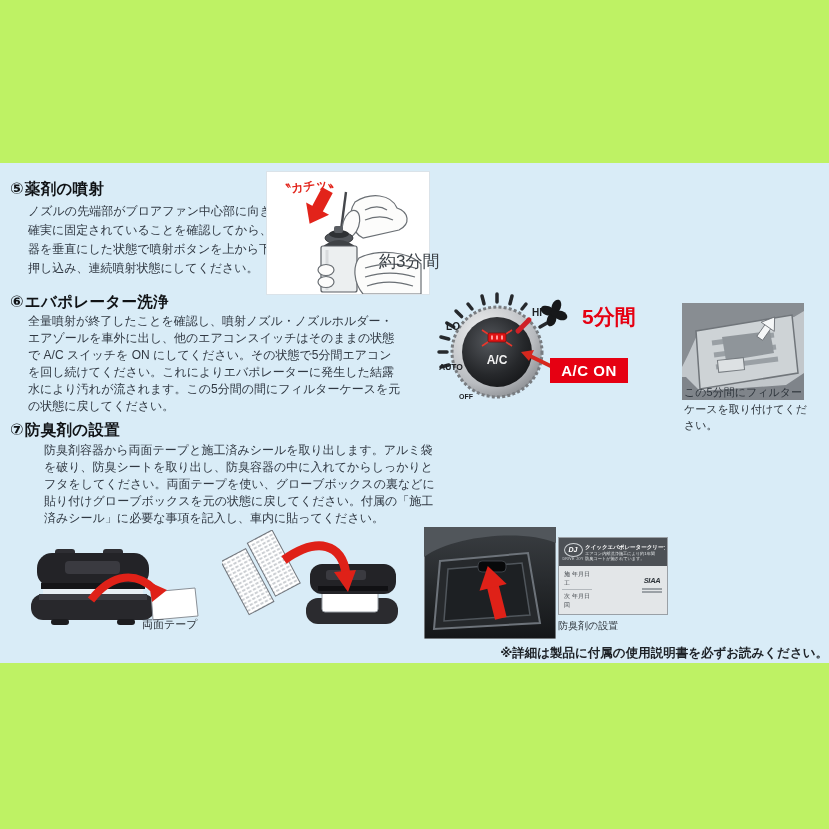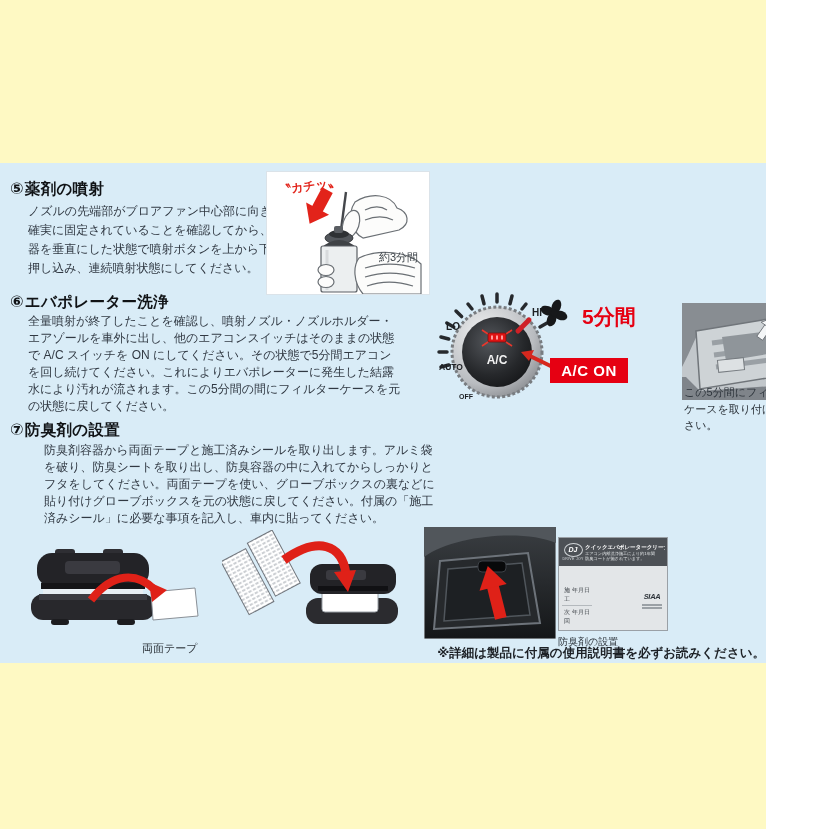--- a/index.html
+++ b/index.html
@@ -1,43 +1,43 @@
 <!DOCTYPE html>
 <html><head>
 <meta charset="utf-8">
 <style>
   html,body{margin:0;padding:0;}
   body{font-family:"Liberation Sans","DejaVu Sans",sans-serif;background:#fff;}
-  .page{position:relative;width:766px;height:829px;background:#fef9c3;overflow:hidden;}
+  .page{position:relative;width:829px;height:829px;background:#bef264;overflow:hidden;}
   .band{position:absolute;left:0;top:163px;width:829px;height:500px;background:#d9ecf7;}
   .hdr{position:absolute;font-weight:bold;font-size:15.5px;color:#101316;letter-spacing:.3px;white-space:nowrap;}
   .hdr .num{font-size:16px;margin-right:1px;}
   .body-text{position:absolute;font-size:12px;color:#313943;text-align:left;}
   .lh5{line-height:19px;}
   .lh6{line-height:17px;}
   .spray-box{position:absolute;left:266px;top:171px;width:162px;height:122px;background:#ffffff;border:1px solid #dbe3e9;}
   .sound-label{position:absolute;left:12px;top:6px;color:#e2231a;font-weight:bold;font-size:12px;transform:rotate(-8deg);white-space:nowrap;}
-  .spray-duration{position:absolute;left:112px;top:78px;font-size:11px;color:#3a4046;white-space:nowrap;}
+  .spray-duration{position:absolute;left:112px;top:78px;font-size:17px;color:#3a4046;white-space:nowrap;}
   .dial-wrap{position:absolute;left:435px;top:292px;width:235px;height:122px;}
   .five-min{position:absolute;left:147px;top:11px;color:#e60012;font-weight:bold;font-size:21px;white-space:nowrap;}
   .ac-on{position:absolute;left:115px;top:66px;width:78px;height:25px;background:#e60012;color:#ffffff;font-weight:bold;font-size:15px;text-align:center;line-height:25px;letter-spacing:.5px;}
   .filter-photo{position:absolute;left:682px;top:303px;width:122px;height:97px;}
   .filter-caption{position:absolute;left:684px;top:384px;width:128px;font-size:11px;line-height:16.5px;color:#2e353c;}
   .grp-svg{position:absolute;}
-  .tape-label{position:absolute;left:142px;top:641px;font-size:11px;color:#2e353c;white-space:nowrap;}
+  .tape-label{position:absolute;left:142px;top:617px;font-size:11px;color:#2e353c;white-space:nowrap;}
   .seal{position:absolute;left:558px;top:537px;width:112px;}
   .seal-card{width:110px;border:1px solid #9aa0a6;background:#e3e6e8;box-sizing:border-box;}
   .seal-head{display:flex;align-items:center;background:#4d5156;padding:2px 2px;height:24px;}
   .seal-logo{width:24px;text-align:center;color:#f2f2f2;}
   .seal-logo-circle{width:17px;height:12px;margin:0 auto;border:1px solid #cfd3d6;border-radius:50%;font-size:7px;font-weight:bold;font-style:italic;line-height:12px;color:#fff;}
   .seal-logo-sub{font-size:3.5px;letter-spacing:.3px;color:#d8dbde;}
   .seal-head-text{flex:1;overflow:hidden;}
   .seal-title{font-size:5.5px;font-weight:bold;color:#ffffff;white-space:nowrap;}
   .seal-sub{font-size:4.2px;color:#e4e7e9;white-space:nowrap;}
-  .seal-body{display:flex;background:#e3e6e8;padding:18px 3px 3px 3px;gap:48px;}
+  .seal-body{display:flex;background:#e3e6e8;padding:2px 3px 3px 3px;gap:48px;}
   .seal-rows{flex:1;}
   .seal-row{display:flex;justify-content:space-between;font-size:6px;color:#3c4146;border-bottom:1px solid #b4b9bd;padding:1.5px 2px;}
   .seal-row:last-child{border-bottom:none;}
   .seal-cert{width:24px;text-align:center;color:#2f353b;padding-top:1px;}
   .seal-cert b{font-size:7.5px;font-style:italic;letter-spacing:-.3px;}
   .seal-cert i{display:block;height:2px;background:#9ba1a6;margin:1px 2px 0 2px;}
   .seal-caption{margin-top:4px;font-size:10px;color:#2e353c;white-space:nowrap;}
   .footer-note{position:absolute;right:1px;top:645px;font-size:12.5px;font-weight:bold;color:#1d2126;white-space:nowrap;}
   svg text{font-family:"Liberation Sans","DejaVu Sans",sans-serif;}
 </style>

